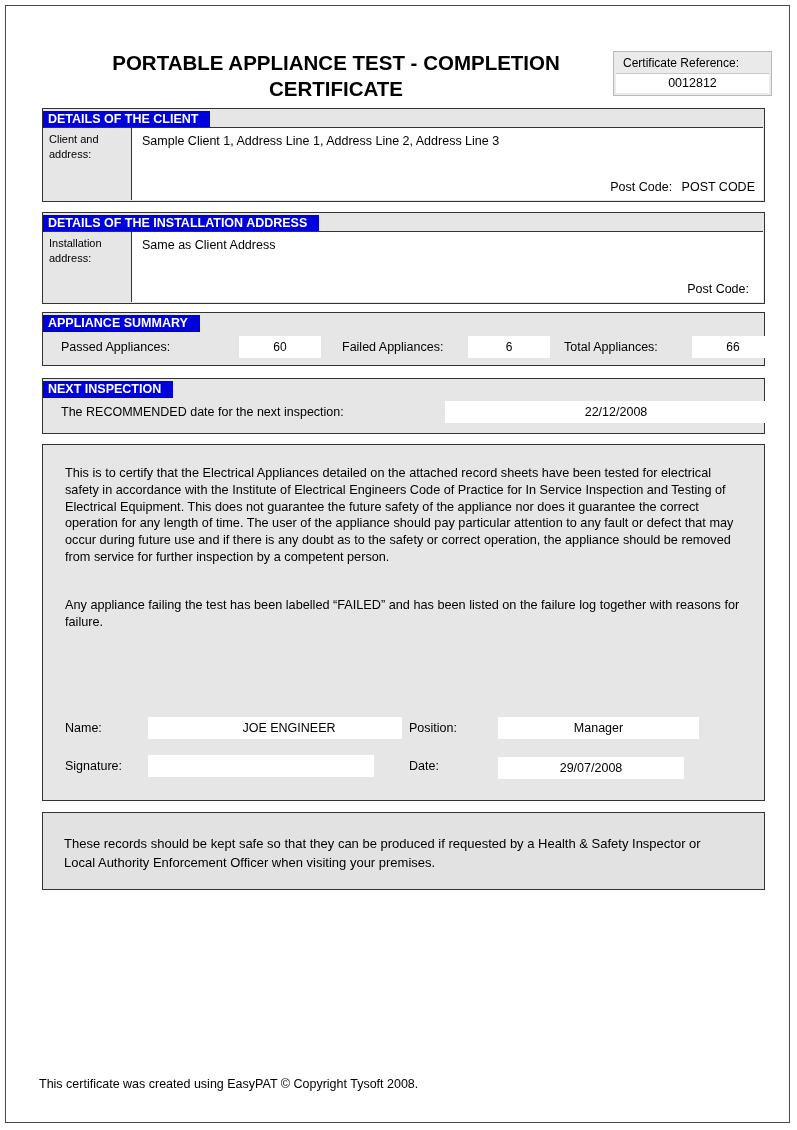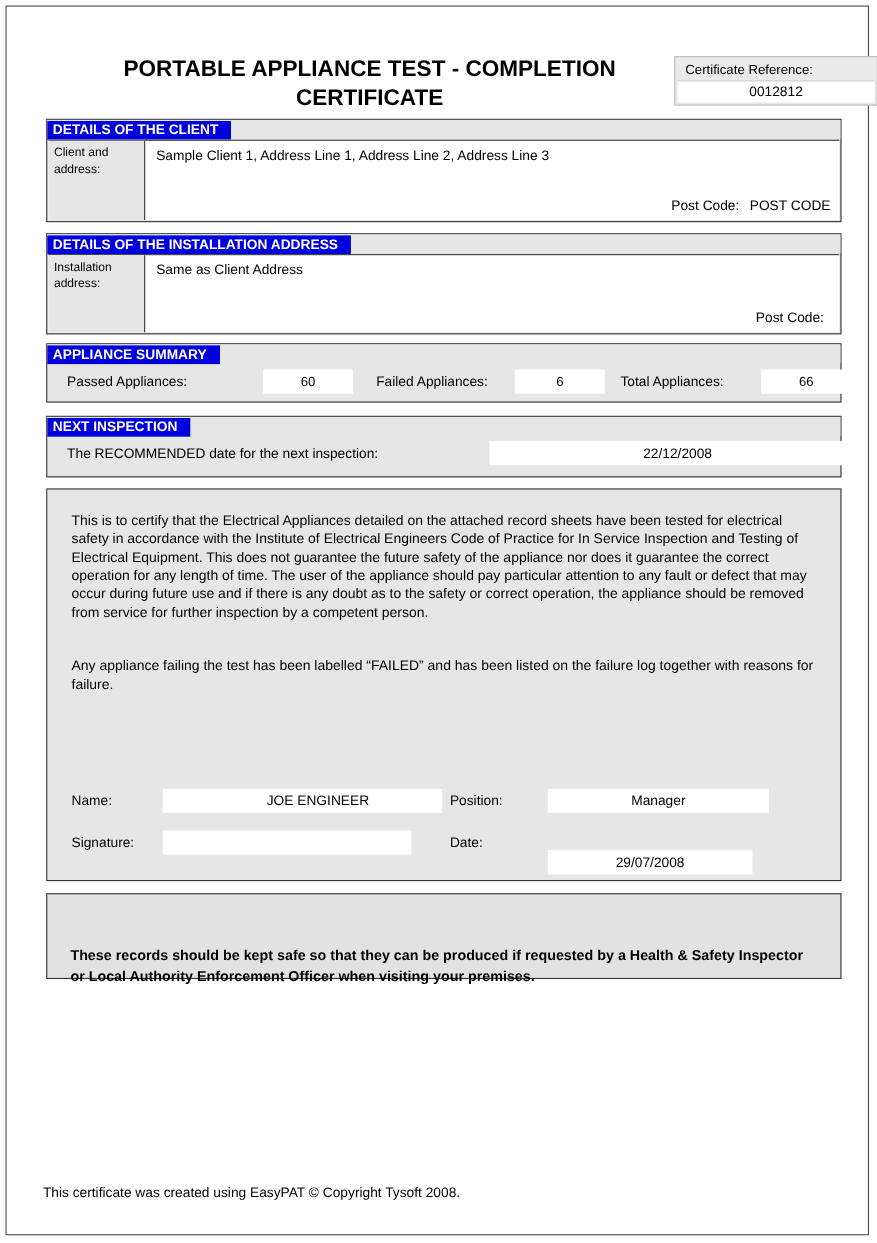--- a/index.html
+++ b/index.html
@@ -41,21 +41,21 @@
     text-align: center;
     font-size: 20.5px;
     font-weight: bold;
     line-height: 26px;
     letter-spacing: 0px;
   }
   .certref-box {
     position: absolute;
     left: 607px;
     top: 9px;
-    width: 185px;
+    width: 159px;
     background: #eaeaea;
     border: 1px solid #b9b9b9;
     box-sizing: border-box;
     padding: 3px 0 0 0;
   }
   .certref-label {
     font-size: 12px;
     padding-left: 9px;
     line-height: 16px;
   }
@@ -252,23 +252,22 @@
     background: #e2e2e2;
     border: 1px solid #333333;
     box-sizing: border-box;
   }
   .notice-text {
     position: absolute;
     left: 21px;
     top: 21px;
     width: 670px;
     font-size: 13px;
-    font-weight: bold;
+    font-weight: normal;
     line-height: 19px;
-    margin-top: 25px;
   }
 
   
   .footer {
     position: absolute;
     left: 33px;
     top: 1070px;
     font-size: 12.5px;
     line-height: 16px;
   }
@@ -353,21 +352,21 @@
       <div class="sig-label" style="left:22px; top:0px;">Name:</div>
       <div class="sig-field" style="left:105px; top:0px; width:226px;padding-left:28px;">JOE ENGINEER</div>
 
       <div class="sig-label" style="left:366px; top:0px;">Position:</div>
       <div class="sig-field" style="left:455px; top:0px; width:201px;">Manager</div>
 
       <div class="sig-label" style="left:22px; top:38px;">Signature:</div>
       <div class="sig-field" style="left:105px; top:38px; width:226px;"></div>
 
       <div class="sig-label" style="left:366px; top:38px;">Date:</div>
-      <div class="sig-field" style="left:455px; top:56px; width:186px;">29/07/2008</div>
+      <div class="sig-field" style="left:455px; top:40px; width:186px;">29/07/2008</div>
     </div>
   </div>
 
   <div class="notice">
     <div class="notice-text">These records should be kept safe so that they can be produced if requested by a Health &amp; Safety Inspector or Local Authority Enforcement Officer when visiting your premises.</div>
   </div>
 
   <div class="footer">This certificate was created using EasyPAT © Copyright Tysoft 2008.</div>
 
 </div>

